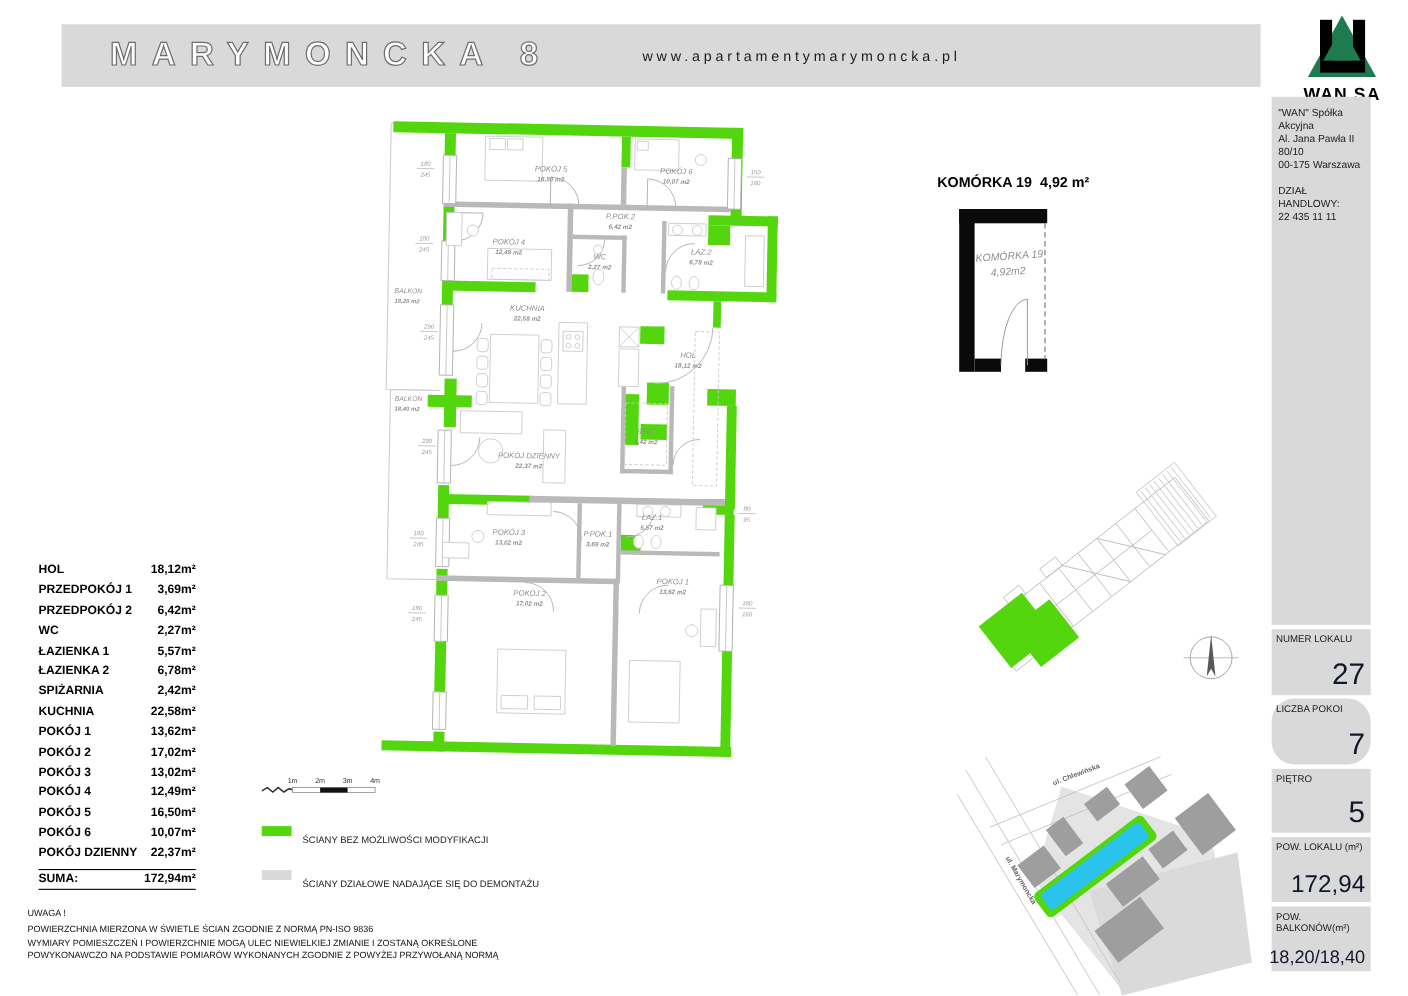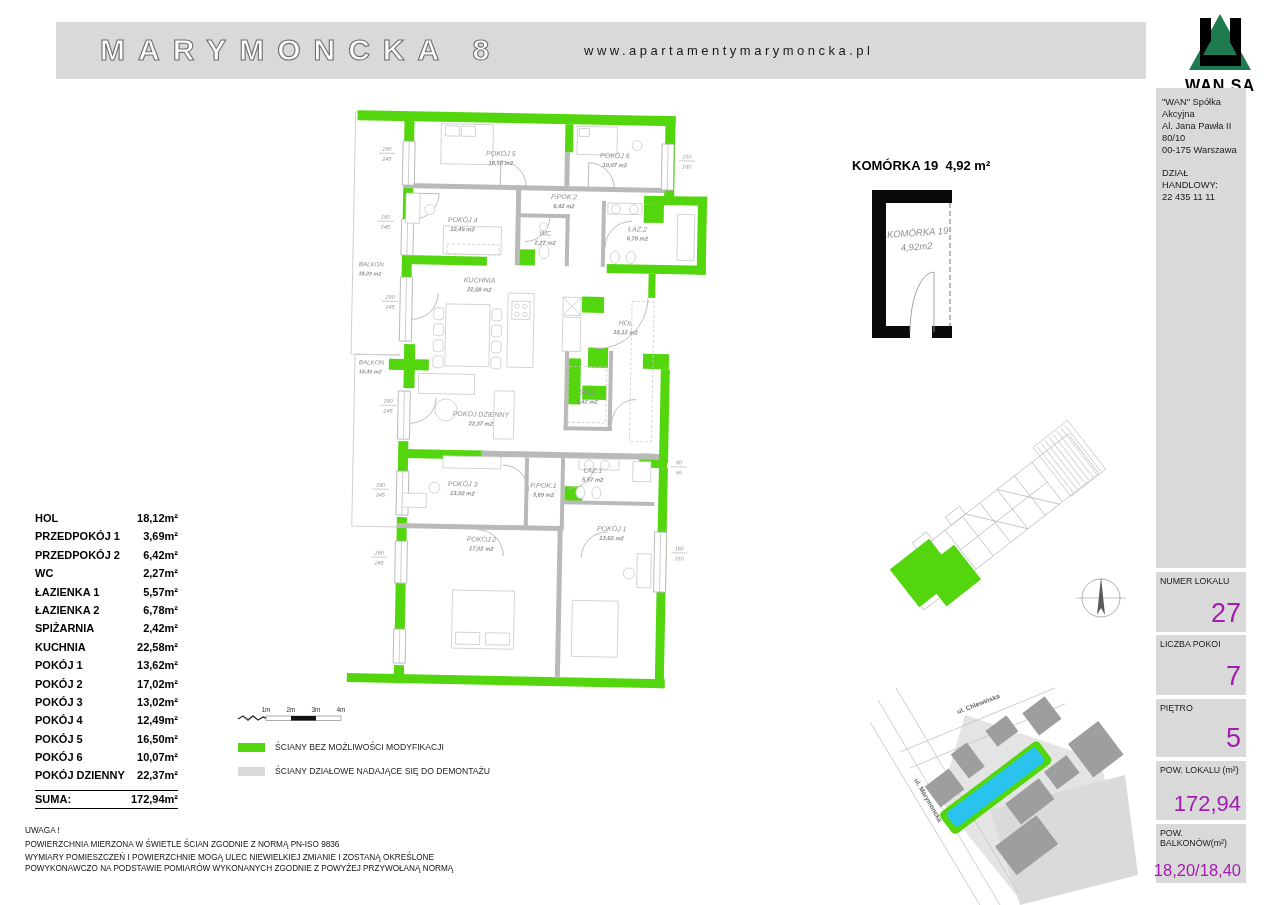--- a/index.html
+++ b/index.html
@@ -12,32 +12,32 @@
   .site-url{position:absolute;left:528px;top:21px;font-size:13px;letter-spacing:3.5px;color:#1a1a1a;}
   
   .logo{position:absolute;left:1159px;top:14px;width:82px;text-align:center;margin-left:20px;}
   .logo-text{font-size:16px;font-weight:700;letter-spacing:1px;color:#000;margin-top:1px;}
   
   .addr-panel{position:absolute;left:1156px;top:88px;width:90px;height:480px;background:#d9d9d9;
         font-size:9.3px;line-height:12px;color:#1a1a1a;padding:8px 0 0 6px;box-sizing:border-box;}
   .addr-panel .gap{height:11px;}
   .info-box{position:absolute;left:1156px;width:90px;background:#d9d9d9;}
   .info-box .lbl{position:absolute;left:4px;top:4px;font-size:8.8px;color:#1a1a1a;}
-  .info-box .val{position:absolute;right:5px;bottom:3px;color:#a21caf;}
+  .info-box .val{position:absolute;right:5px;bottom:3px;color:#0f172a;}
   
   .room-table{position:absolute;left:35px;top:512px;width:143px;font-size:11px;font-weight:700;color:#000;}
   .room-row{display:flex;justify-content:space-between;height:18.4px;align-items:flex-start;}
   .sum-row{display:flex;justify-content:space-between;border-top:1.5px solid #000;
         border-bottom:1.8px solid #000;padding:2px 0 3px 0;margin-top:2px;}
   
   .scale-bar{position:absolute;left:236px;top:704px;width:130px;height:22px;}
   .legend{position:absolute;left:238px;top:742px;}
   .legend-item{display:flex;align-items:center;margin-bottom:14px;}
   .legend-swatch{width:27px;height:9px;margin-right:10px;}
-  .legend-item span{font-size:8.6px;color:#222;}
+  .legend-item span{font-size:8.6px;color:#222;margin-top:16px;}
   
   .notes{position:absolute;left:25px;top:826px;width:455px;font-size:8.2px;line-height:10.6px;color:#111;}
   .notes .nl{margin-bottom:3px;}
   .notes .faded{opacity:.55;}
   
   .storage-title{position:absolute;left:852px;top:158px;font-size:13px;font-weight:700;color:#000;}
   .storage-svg{position:absolute;left:866px;top:184px;}
   
   .plan-svg{position:absolute;left:350px;top:96px;transform:rotate(1.1deg);transform-origin:0 0;}
   .keyplan-svg{position:absolute;left:858px;top:393px;}
@@ -71,21 +71,21 @@
     <div>00-175 Warszawa</div>
     <div class="gap"></div>
     <div>DZIAŁ HANDLOWY:</div>
     <div>22 435 11 11</div>
   </div>
 
   <div class="info-box" style="top:572px;height:60px;">
     <div class="lbl">NUMER LOKALU</div>
     <div class="val" style="font-size:27px;">27</div>
   </div>
-  <div class="info-box" style="top:635px;height:60px;">
+  <div class="info-box" style="top:635px;height:60px;border-radius:21px;">
     <div class="lbl">LICZBA POKOI</div>
     <div class="val" style="font-size:27px;">7</div>
   </div>
   <div class="info-box" style="top:699px;height:58px;">
     <div class="lbl">PIĘTRO</div>
     <div class="val" style="font-size:27px;">5</div>
   </div>
   <div class="info-box" style="top:761px;height:59px;text-align:center;">
     <div class="lbl">POW. LOKALU (m²)</div>
     <div class="val" style="font-size:22px;">172,94</div>

